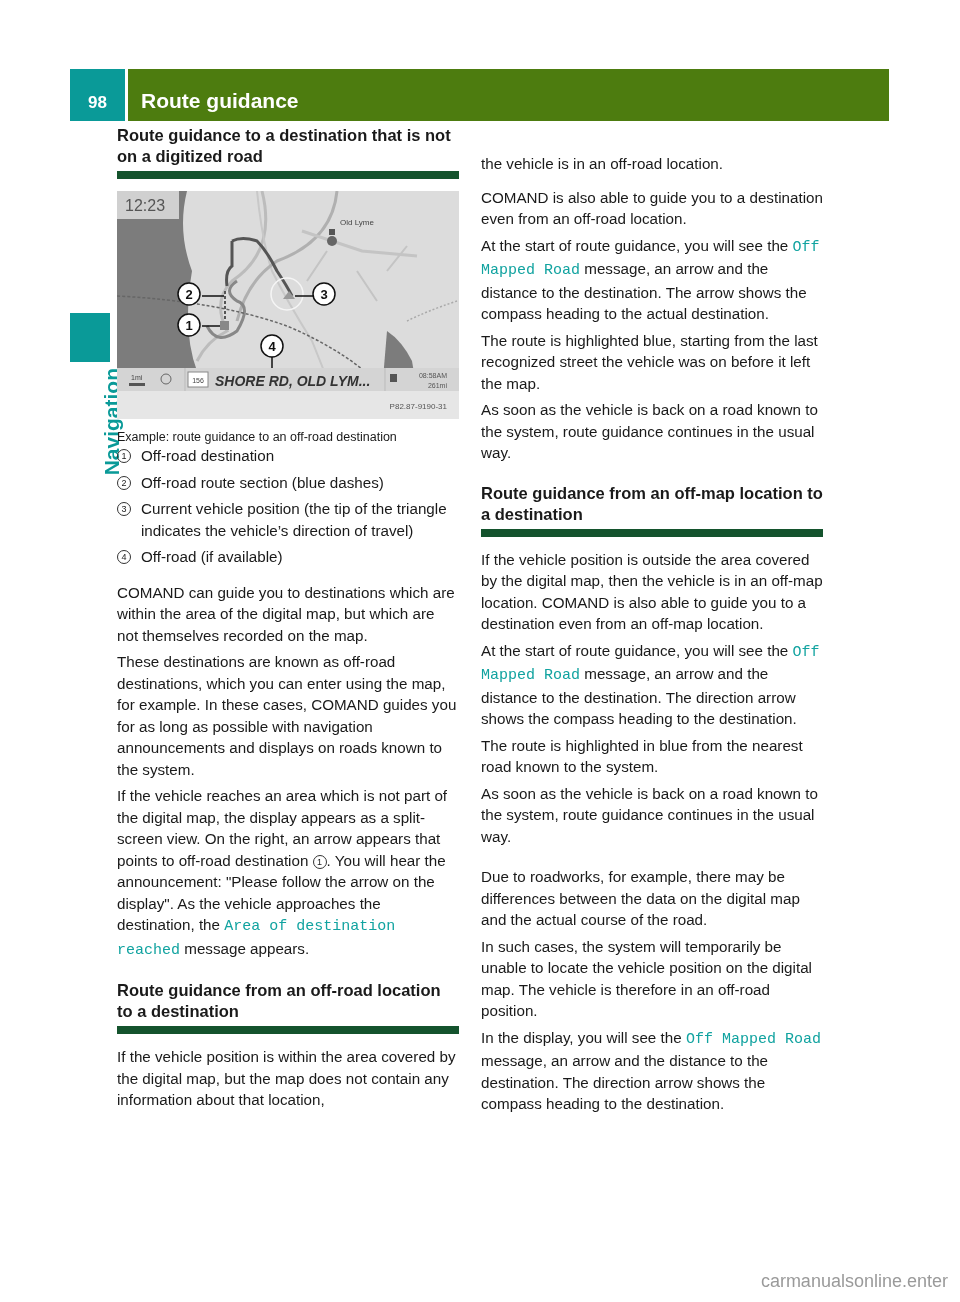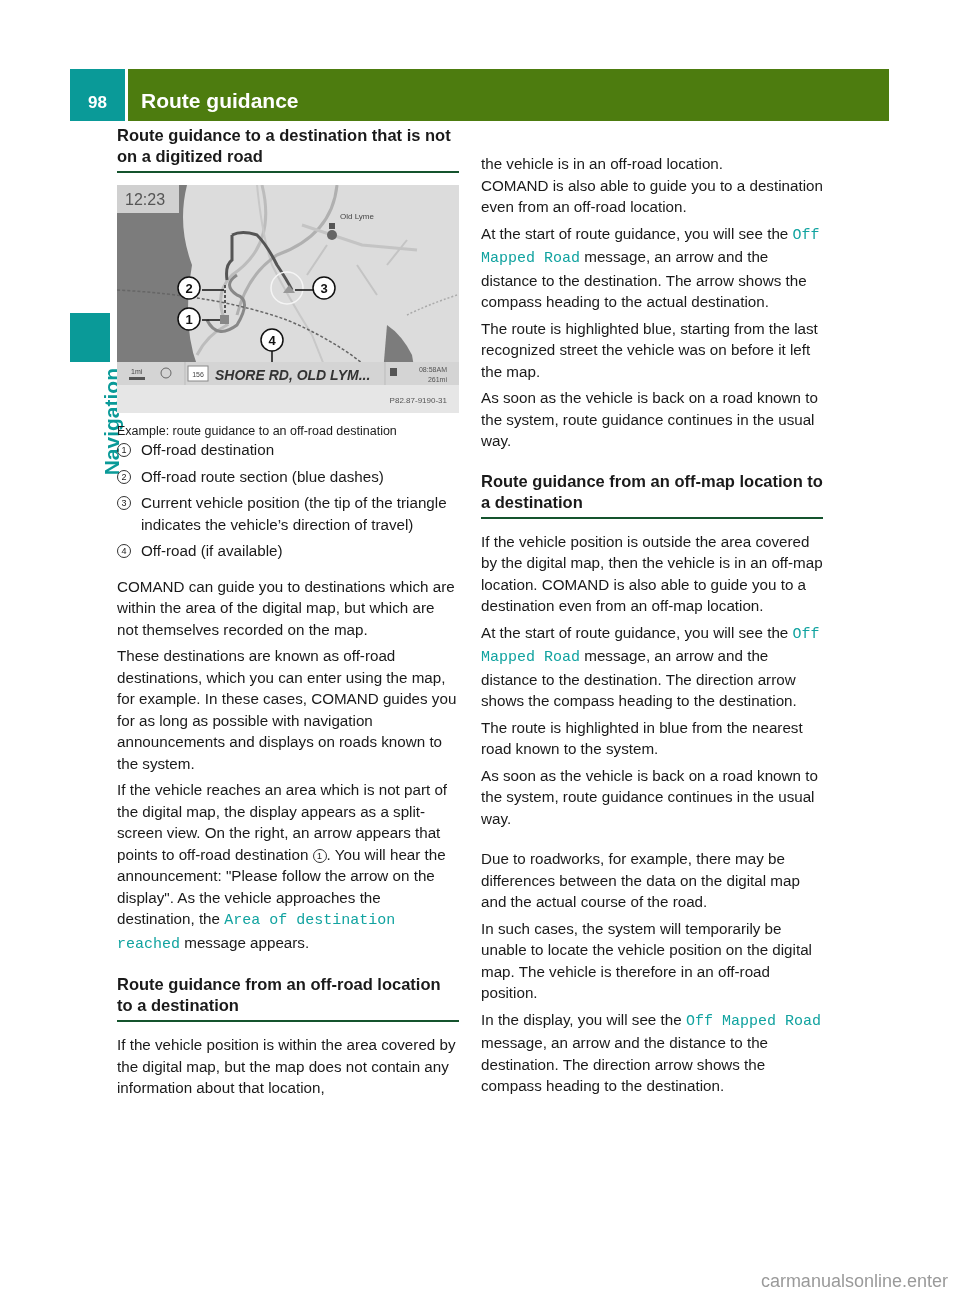--- a/index.html
+++ b/index.html
@@ -30,21 +30,21 @@
   }
   .side-label span {
     position: absolute; left: 30px; top: 0; transform: rotate(-90deg) translateX(-100%);
     transform-origin: 0 0; font-weight: bold; font-size: 21px; color: #0a9a98; white-space: nowrap;
   }
   .col { position: absolute; top: 125px; width: 342px; font-size: 15.2px; line-height: 21.5px; }
   .col-left { left: 117px; }
   .col-right { left: 481px; top: 153px; }
   h2 {
     font-size: 16.5px; font-weight: bold; line-height: 21px; margin: 0;
-    padding-bottom: 4px; border-bottom: 2px solid #14532d; margin-bottom: 12px;
+    padding-bottom: 4px; border-bottom: 8px solid #14532d; margin-bottom: 12px;
   }
   p { margin: 0 0 5px 0; }
   .mono { font-family: "Liberation Mono", "DejaVu Sans Mono", monospace; color: #11a3a0; font-size: 15px; }
   .figure {
     width: 342px; height: 228px; background: #e4e4e4; position: relative; margin-top: 9px;
     overflow: hidden;
     text-align: center;
   }
   .caption { font-size: 12.5px; margin-top: 10px; line-height: 16px; }
   .legend-item { display: flex; }
@@ -163,21 +163,21 @@
 
   <p style="margin-top:14px">COMAND can guide you to destinations which are within the area of the digital map, but which are not themselves recorded on the map.</p>
   <p>These destinations are known as off-road destinations, which you can enter using the map, for example. In these cases, COMAND guides you for as long as possible with navigation announcements and displays on roads known to the system.</p>
   <p><span>If the vehicle reaches an area which is not part of the digital map, the display appears as a split-screen view. On the right, an arrow appears that points to off-road destination </span><span class="circ">1</span><span>. You will hear the announcement: "Please follow the arrow on the display". As the vehicle approaches the destination, the </span><span class="mono">Area of destination reached</span><span> message appears.</span></p>
   <div class="spacer"></div>
   <h2>Route guidance from an off-road location to a destination</h2>
   <p>If the vehicle position is within the area covered by the digital map, but the map does not contain any information about that location,</p>
 </div>
 
 <div class="col col-right">
-  <p style="margin-bottom:0">the vehicle is in an off-road location.</p>
+  <p style="margin-bottom:12px">the vehicle is in an off-road location.</p>
   <p>COMAND is also able to guide you to a destination even from an off-road location.</p>
   <p><span>At the start of route guidance, you will see the </span><span class="mono">Off Mapped Road</span><span> message, an arrow and the distance to the destination. The arrow shows the compass heading to the actual destination.</span></p>
   <p>The route is highlighted blue, starting from the last recognized street the vehicle was on before it left the map.</p>
   <p>As soon as the vehicle is back on a road known to the system, route guidance continues in the usual way.</p>
   <div class="spacer"></div>
   <h2>Route guidance from an off-map location to a destination</h2>
   <p>If the vehicle position is outside the area covered by the digital map, then the vehicle is in an off-map location. COMAND is also able to guide you to a destination even from an off-map location.</p>
   <p><span>At the start of route guidance, you will see the </span><span class="mono">Off Mapped Road</span><span> message, an arrow and the distance to the destination. The direction arrow shows the compass heading to the destination.</span></p>
   <p>The route is highlighted in blue from the nearest road known to the system.</p>
   <p>As soon as the vehicle is back on a road known to the system, route guidance continues in the usual way.</p>

